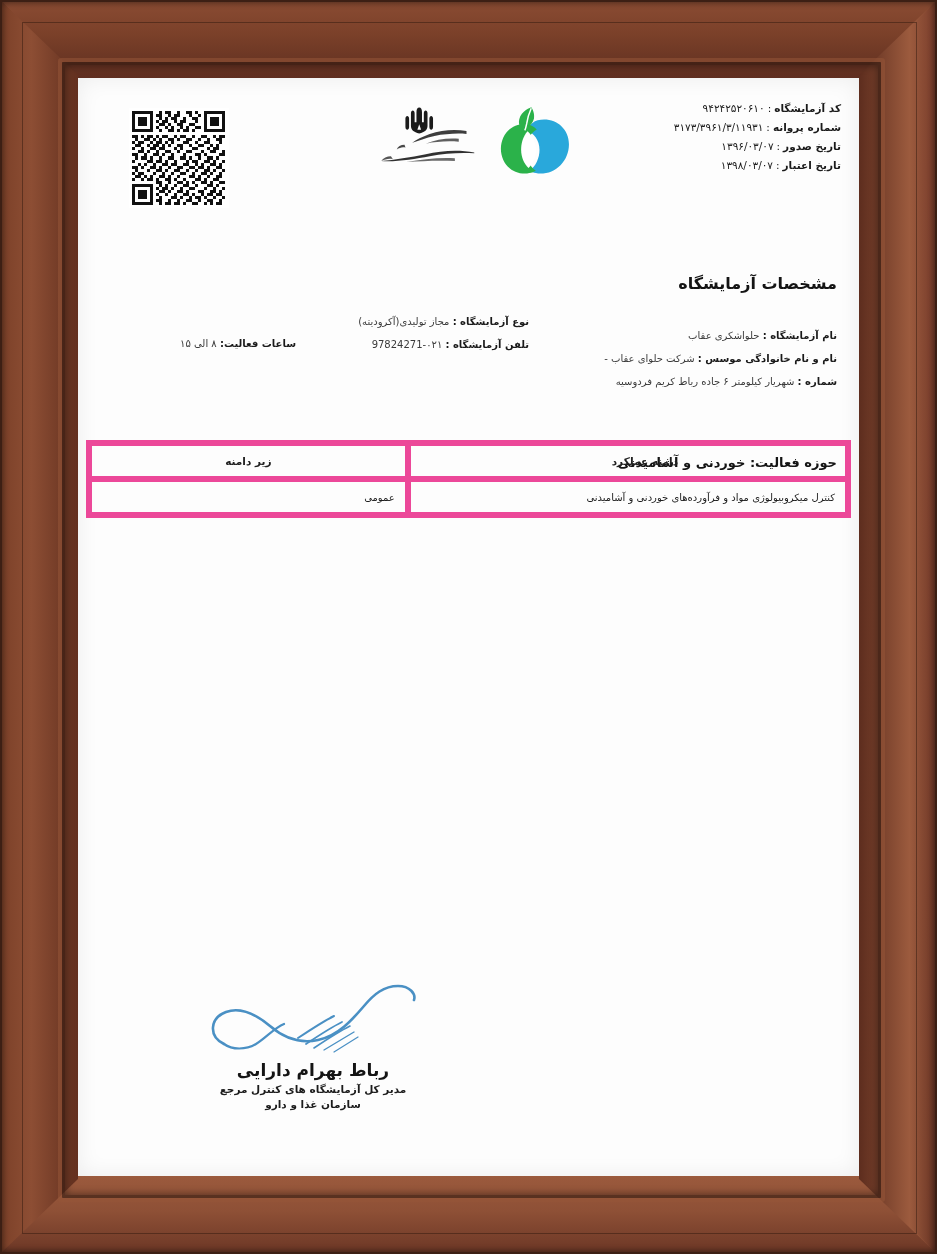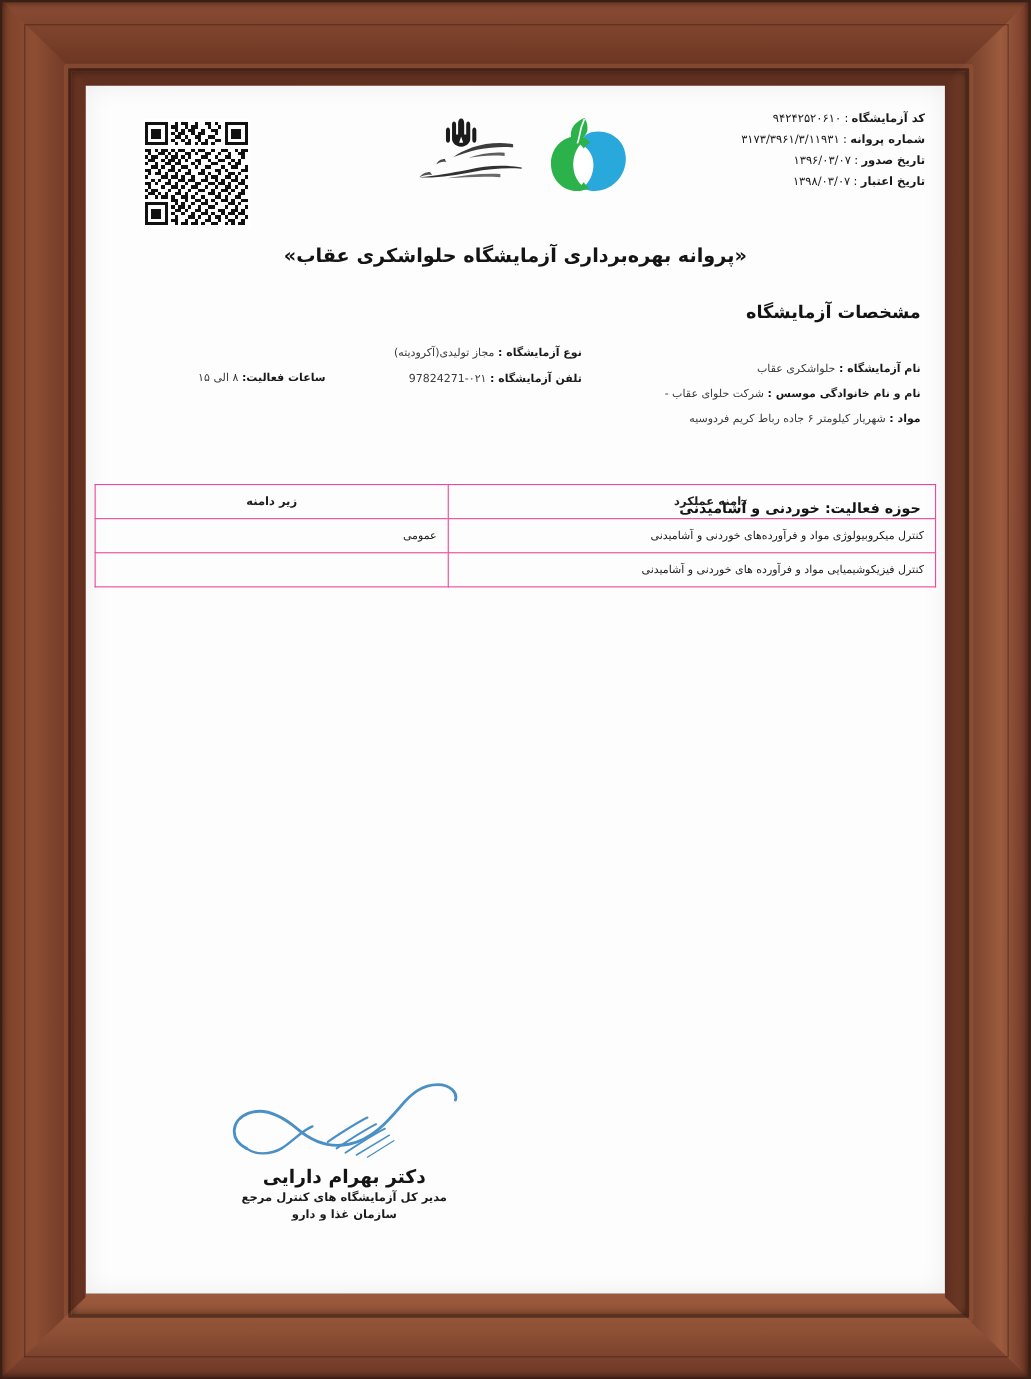--- a/index.html
+++ b/index.html
@@ -85,21 +85,21 @@
   
   .scope-heading{
     position:absolute;right:22px;top:336px;
     font-size:13px;font-weight:700;color:#141414;margin-top:41px;
   }
   .tbl{
     position:absolute;left:8px;top:362px;width:765px;
     border-collapse:collapse;direction:rtl;
   }
   .tbl td,.tbl th{
-    border:1px solid #ec4899;height:30px;padding:0 10px;
+    border:6px solid #ec4899;height:30px;padding:0 10px;
     font-size:10px;color:#202020;vertical-align:middle;
   }
   .tbl th{font-weight:700;text-align:center;font-size:10.5px;}
   .tbl .c-domain{width:58%;text-align:right;padding-left:44px;}
   .tbl .c-sub{width:42%;}
   .tbl thead th.c-domain,.tbl thead th.c-sub{text-align:center;}
   
   .sign{position:absolute;left:100px;top:900px;width:270px;text-align:center;}
   .sign-mark{height:86px;}
   .sign-name{font-size:17px;font-weight:700;color:#141414;margin-top:-4px;}
@@ -432,36 +432,35 @@
         <span class="meta-value">۱۳۹۶/۰۳/۰۷</span>
       </div>
       <div class="meta-row">
         <span class="meta-label">تاریخ اعتبار</span>
         <span class="meta-colon">:</span>
         <span class="meta-value">۱۳۹۸/۰۳/۰۷</span>
       </div>
     </div>
   </div>
 
-  <div class="doc-title">«پروانه بهره‌برداری آزمایشگاه حلواشکری عقاب»</div>
 
   <div class="specs">
     <div class="specs-heading">مشخصات آزمایشگاه</div>
 
     <div class="spec-right">
       <div class="spec-line">
         <span class="lbl">نام آزمایشگاه :</span>
         <span class="val">حلواشکری عقاب</span>
       </div>
       <div class="spec-line">
         <span class="lbl">نام و نام خانوادگی موسس :</span>
         <span class="val">شرکت حلوای عقاب -</span>
       </div>
       <div class="spec-line">
-        <span class="lbl">مواد :</span>
+        <span class="lbl">شماره :</span>
         <span class="val">شهریار کیلومتر ۶ جاده رباط کریم فردوسیه</span>
       </div>
     </div>
 
     <div class="spec-left">
       <div class="spec-line">
         <span class="lbl">نوع آزمایشگاه :</span>
         <span class="val">مجاز تولیدی(آکرودیته)</span>
       </div>
       <div class="spec-line">
@@ -484,42 +483,38 @@
     <thead>
       <tr>
         <th class="c-domain">دامنه عملکرد</th>
         <th class="c-sub">زیر دامنه</th>
       </tr>
     </thead>
     <tbody>
       <tr>
         <td class="c-domain">کنترل میکروبیولوژی مواد و فرآورده‌های خوردنی و آشامیدنی</td>
         <td class="c-sub">عمومی</td>
-      </tr>
-      <tr>
-        <td class="c-domain">کنترل فیزیکوشیمیایی مواد و فرآورده های خوردنی و آشامیدنی</td>
-        <td class="c-sub"></td>
       </tr>
     </tbody>
   </table>
 
   <div class="sign">
     <div class="sign-mark">
       <svg viewBox="0 0 250 86" width="250" height="86">
         <g fill="none" stroke="#4a90c4" stroke-linecap="round" stroke-linejoin="round">
           <path d="M36 66 C20 58 22 40 38 34 C54 28 70 38 82 48 C96 60 112 66 130 62 C150 58 164 42 176 28 C186 16 196 8 210 8 C222 8 228 16 226 22" stroke-width="2.6"></path>
           <path d="M36 66 C44 72 58 72 68 66 C78 60 86 50 96 46" stroke-width="2.2"></path>
           <path d="M110 60 C122 52 134 44 146 38" stroke-width="2"></path>
           <path d="M118 66 C130 58 142 50 154 44" stroke-width="1.8"></path>
           <path d="M126 70 C138 62 150 54 162 48" stroke-width="1.6"></path>
           <path d="M136 72 C146 66 156 60 166 54" stroke-width="1.4"></path>
           <path d="M146 74 C154 69 162 64 170 59" stroke-width="1.2"></path>
         </g>
       </svg>
     </div>
-    <div class="sign-name">دکتر بهرام دارایی</div>
+    <div class="sign-name">رباط بهرام دارایی</div>
     <div class="sign-role">
       <div>مدیر کل آزمایشگاه های کنترل مرجع</div>
       <div>سازمان غذا و دارو</div>
     </div>
   </div>
 
 </div>
 
 </body></html>

